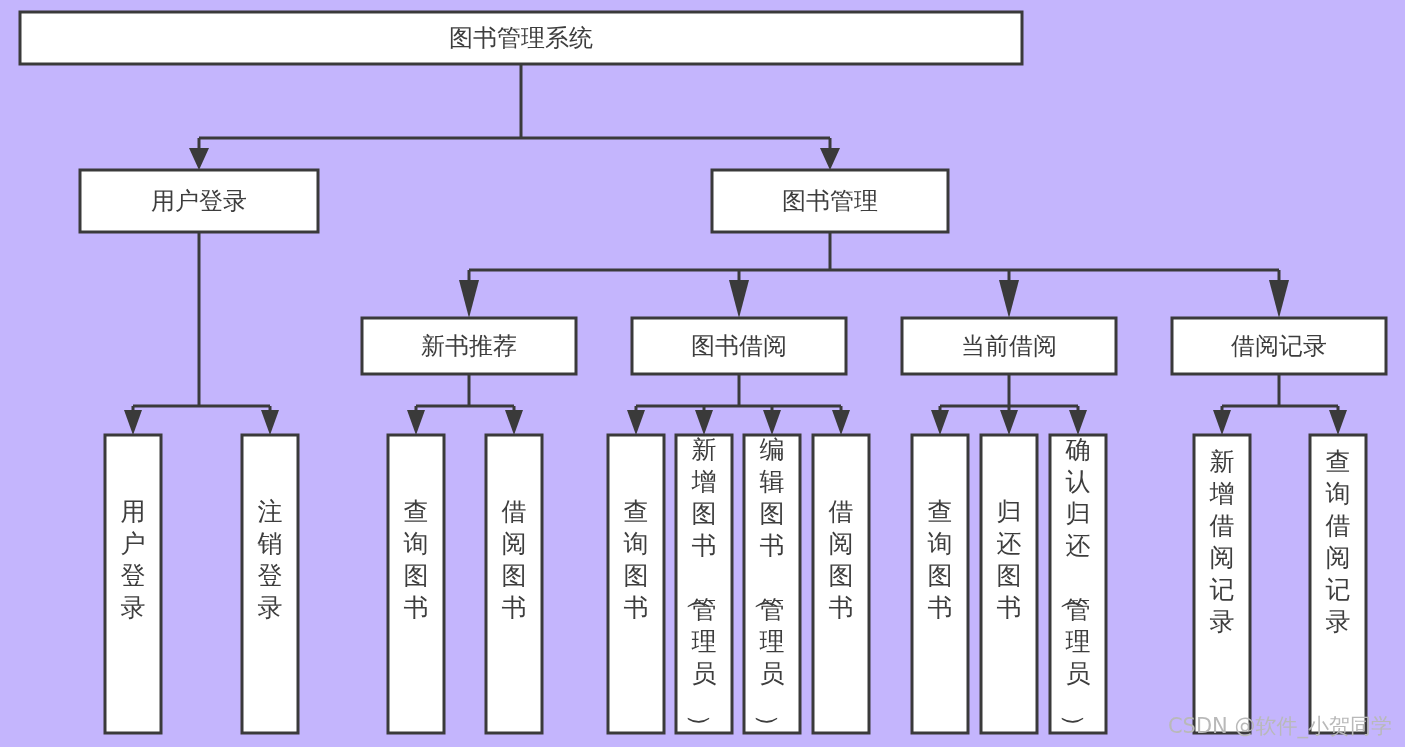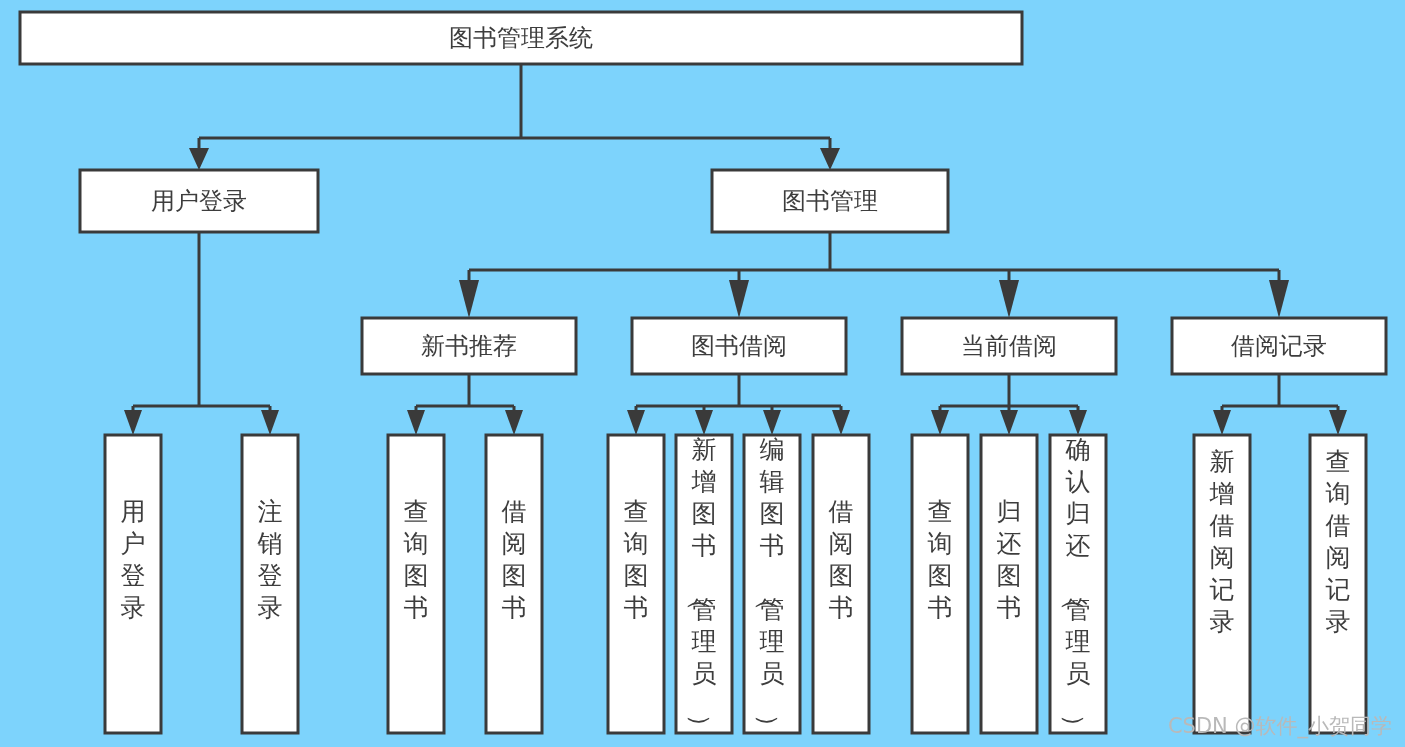--- a/index.html
+++ b/index.html
@@ -11,21 +11,21 @@
   body {
     width: 1405px;
     height: 747px;
     font-family: "DejaVu Sans", "Liberation Sans", sans-serif;
     overflow: hidden;
   }
   #diagram-root {
     position: relative;
     width: 1405px;
     height: 747px;
-    background: #7dd3fc;
+    background: #c4b5fd;
   }
   svg.diagram-canvas {
     position: absolute;
     left: 0;
     top: 0;
     width: 1405px;
     height: 747px;
     display: block;
   }
   .node-box {

